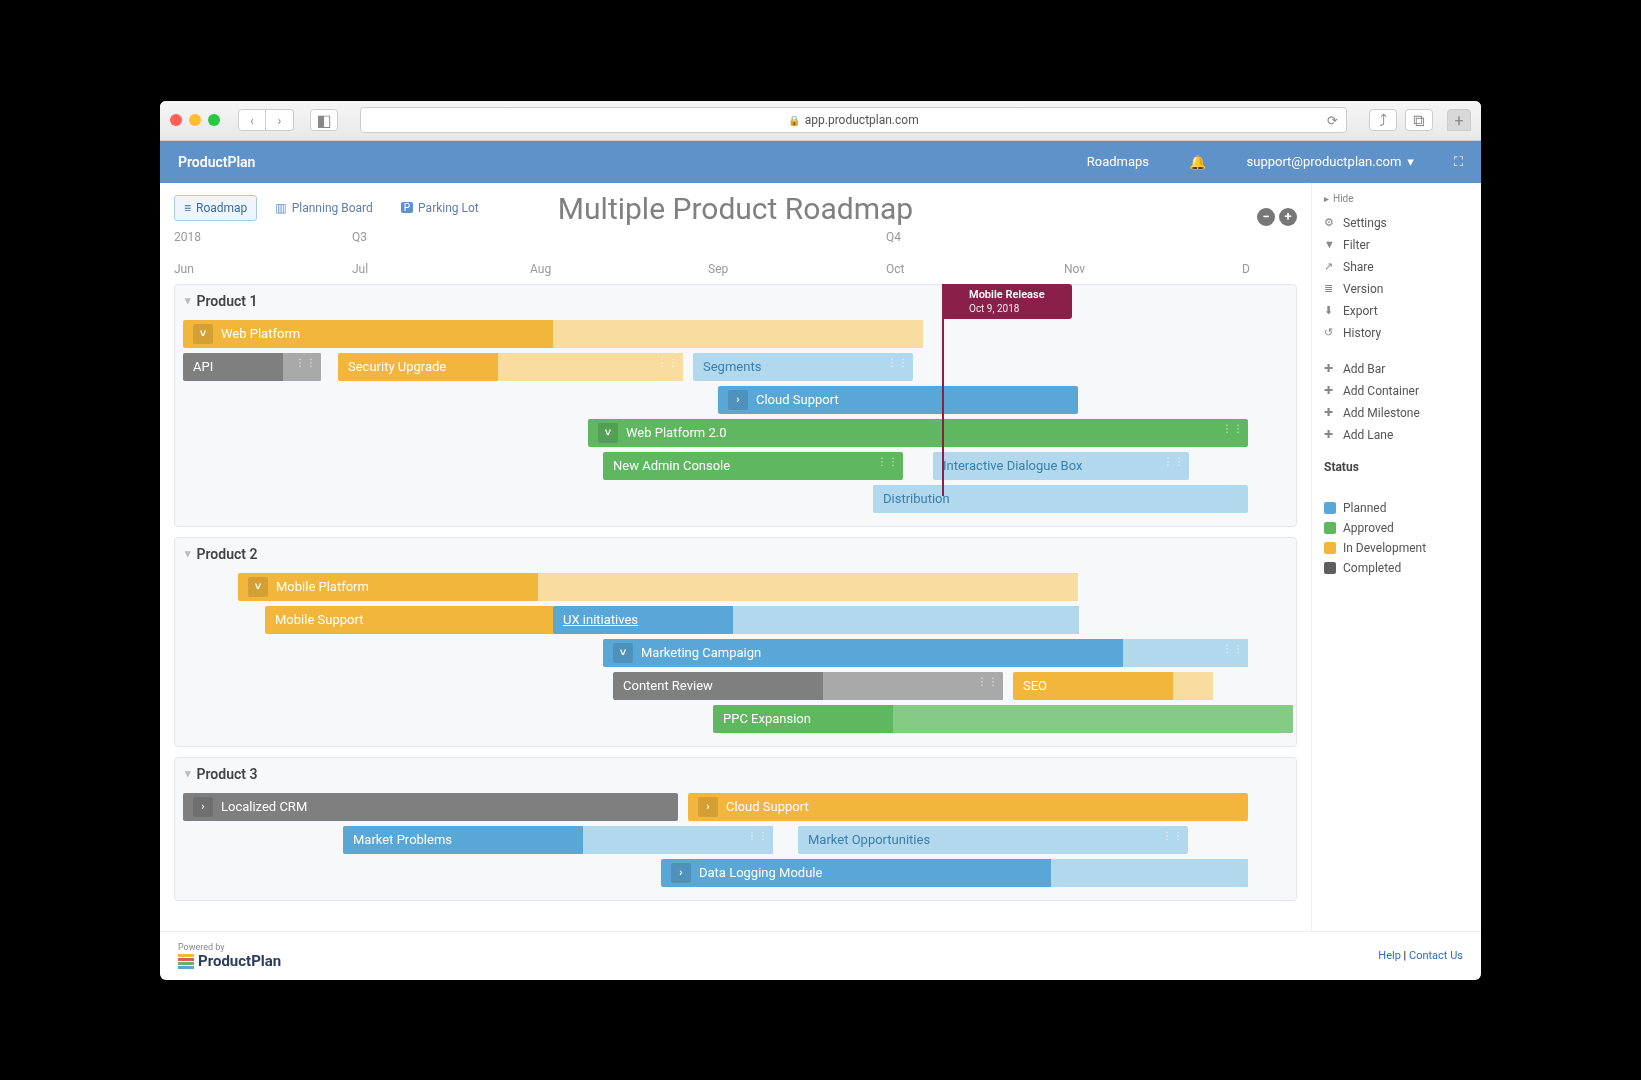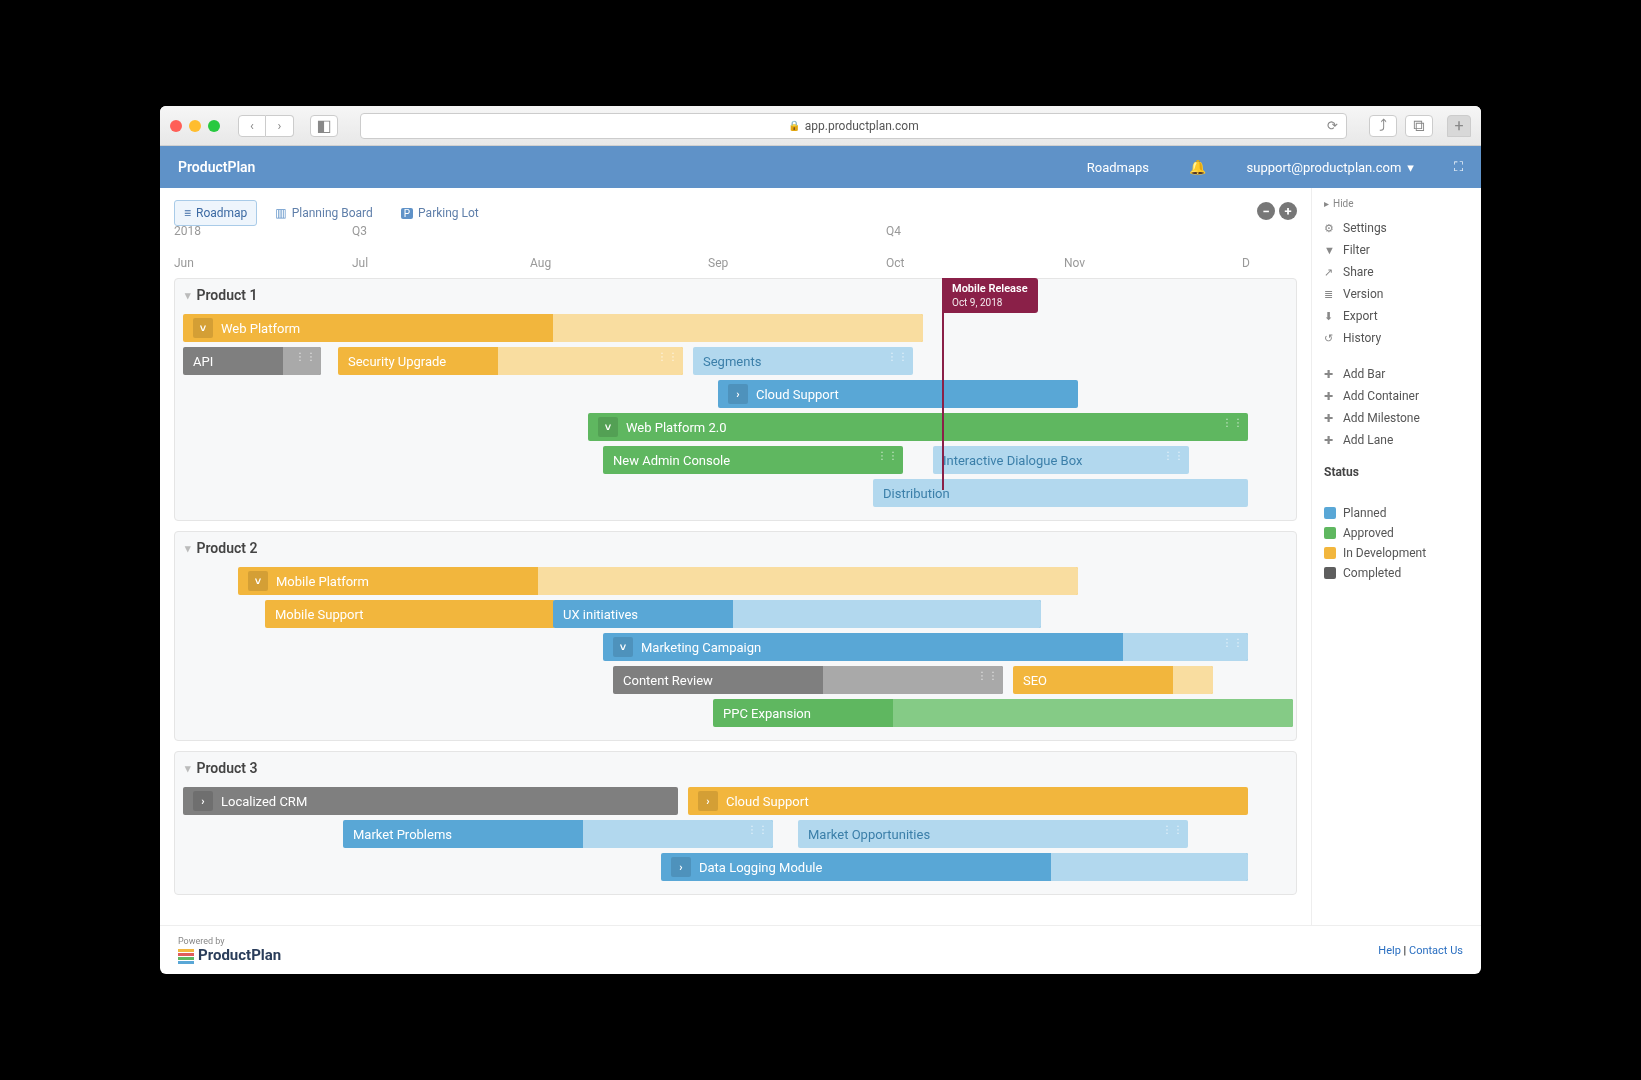--- a/index.html
+++ b/index.html
@@ -54,21 +54,21 @@
 .bar .b-chev { width:20px; height:20px; display:inline-flex; align-items:center; justify-content:center; background:rgba(0,0,0,.12); border-radius:2px; margin-right:8px; font-size:11px; font-weight:bold; }
 .bar .grip { position:absolute; right:4px; top:4px; color:rgba(255,255,255,.7); font-size:10px; letter-spacing:1px; }
 
 .c-yellow { background:#f2b63d; } .c-yellow-40 { background:#f9dda0; color:#b8872a; }
 .c-gray { background:#7f7f7f; } .c-gray-60 { background:#a9a9a9; }
 .c-green { background:#5fb760; }
 .c-blue { background:#59a7d6; } .c-blue-40 { background:#b2d8ee; color:#3b7fa9; }
 .two-tone { position:absolute; top:0; bottom:0; }
 
 .milestone { position:absolute; top:0; width:2px; background:#8a2048; z-index:5; }
-.milestone .flag { position:absolute; top:0; left:0; background:#8a2048; color:#fff; font-size:11px; padding:4px 10px; border-radius:0 3px 3px 0; line-height:1.3; white-space:nowrap; }
+.milestone .flag { position:absolute; top:0; left:0; background:#8a2048; color:#fff; font-size:11px; padding:4px 27px; border-radius:0 3px 3px 0; line-height:1.3; white-space:nowrap; }
 
 .sidepanel .hide-link { font-size:10px; color:#888; margin-bottom:8px; display:flex; align-items:center; gap:4px; }
 .sidepanel .sec { margin-bottom:14px; }
 .sidepanel .sec .item { display:flex; align-items:center; gap:7px; padding:4px 0; cursor:pointer; color:#555; }
 .sidepanel .sec .item .ic { width:12px; color:#888; font-size:11px; }
 .sidepanel h4 { font-size:12px; font-weight:700; color:#444; margin-bottom:24px; }
 .legend-row { display:flex; align-items:center; gap:7px; padding:3px 0; font-size:12px; color:#555; }
 .legend-sw { width:12px; height:12px; border-radius:2px; }
 
 .footer { display:flex; align-items:center; justify-content:space-between; padding:10px 18px; border-top:1px solid #eee; font-size:11px; }
@@ -126,20 +126,21 @@
             </div>
           <div class="view-tab">
               <span style="color:#5f92c8">▥</span>
               <span>Planning Board</span>
             </div>
           <div class="view-tab">
               <span style="background:#5f92c8;color:#fff;padding:0 3px;border-radius:2px;font-size:10px;">P</span>
               <span>Parking Lot</span>
             </div>
         </div>
+        <div class="page-title">Multiple Product Roadmap</div>
         <div class="zoom-ctrl">
           <span>−</span>
           <span>+</span>
         </div>
 
         <div class="timeline-hdr">
           <div class="year-row" style="height:16px;">
             <span class="month-cell" style="left:0">2018</span>
             <span class="month-cell" style="left:178px">Q3</span>
             <span class="month-cell" style="left:712px">Q4</span>
@@ -235,21 +236,21 @@
                 <div class="bar c-yellow" style="left:55px; width:840px;">
                     <span class="b-chev">˅</span>
                     <span>Mobile Platform</span>
                   <div class="two-tone c-yellow-40" style="left:300px;right:0;"></div>
                   </div>
               </div>
               <div class="bar-row">
                 <div class="bar c-yellow" style="left:82px; width:290px;">
                     <span>Mobile Support</span>
                   </div>
-                <div class="bar c-blue" style="left:370px; width:488px;">
+                <div class="bar c-blue" style="left:370px; width:526px;text-decoration:underline;">
                     <span>UX initiatives</span>
                   <div class="two-tone c-blue-40" style="left:180px;right:0;"></div>
                   </div>
               </div>
               <div class="bar-row">
                 <div class="bar c-blue" style="left:420px; width:645px;">
                     <span class="b-chev">˅</span>
                     <span>Marketing Campaign</span>
                   <div class="two-tone c-blue-40" style="left:520px;right:0;"></div>
                     <span class="grip">⋮⋮</span>

